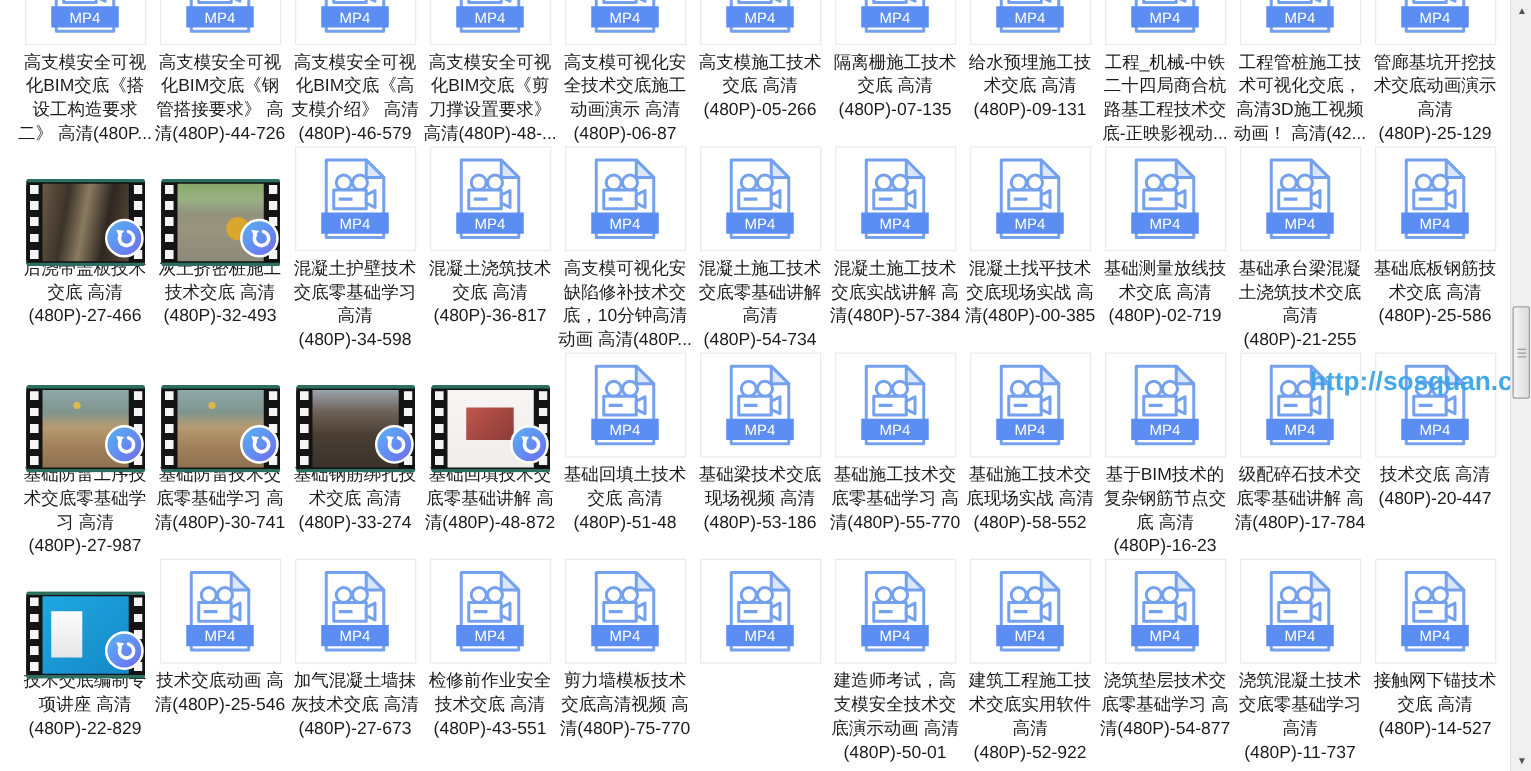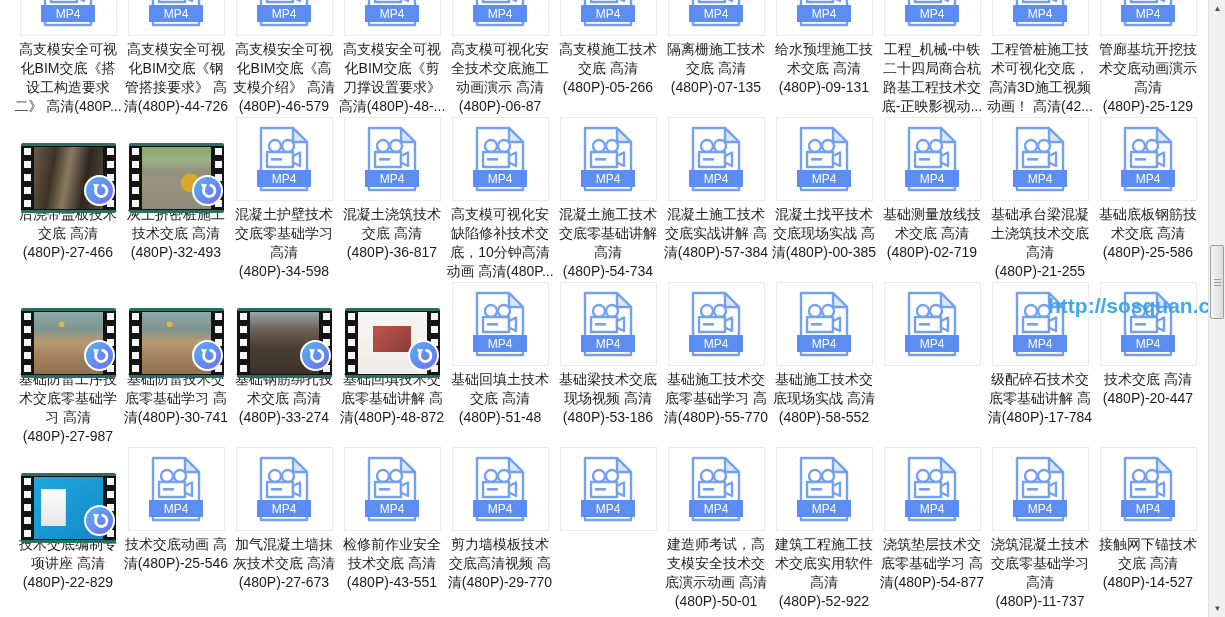--- a/index.html
+++ b/index.html
@@ -736,20 +736,26 @@
             <circle cx="20" cy="21" r="6" fill="#fff" stroke="#74a0f0" stroke-width="2.4"></circle>
             <circle cx="33" cy="21" r="6" fill="#fff" stroke="#74a0f0" stroke-width="2.4"></circle>
             <path d="M12 27 H38 V42 H12 Z" fill="#fff" stroke="#74a0f0" stroke-width="2.4" stroke-linejoin="round"></path>
             <rect x="16" y="33" width="11" height="2.6" fill="#74a0f0"></rect>
             <path d="M38 31 L45 27.5 V41 L38 37.5 Z" fill="#fff" stroke="#74a0f0" stroke-width="2.4" stroke-linejoin="round"></path>
             <rect x="2" y="45" width="54" height="17" fill="#5b8df2"></rect>
             <text x="29" y="58" text-anchor="middle" fill="#fff" font-size="12" font-family="&quot;Liberation Sans&quot;,sans-serif">MP4</text>
           </svg>
         </div>
       </div>
+      <div class="label">
+        <div class="line">基于BIM技术的</div>
+        <div class="line">复杂钢筋节点交</div>
+        <div class="line">底 高清</div>
+        <div class="line">(480P)-16-23</div>
+      </div>
     </div>
     <div class="tile">
       <div class="icon-area">
         <div class="mp4-box">
           <svg width="58" height="68" viewBox="0 0 58 68">
             <path d="M6 3 H38 L52 17 V65 H6 Z" fill="#fff" stroke="#74a0f0" stroke-width="2.4" stroke-linejoin="round"></path>
             <path d="M38 3 V17 H52 Z" fill="#dce7fb" stroke="#74a0f0" stroke-width="2.4" stroke-linejoin="round"></path>
             <circle cx="20" cy="21" r="6" fill="#fff" stroke="#74a0f0" stroke-width="2.4"></circle>
             <circle cx="33" cy="21" r="6" fill="#fff" stroke="#74a0f0" stroke-width="2.4"></circle>
             <path d="M12 27 H38 V42 H12 Z" fill="#fff" stroke="#74a0f0" stroke-width="2.4" stroke-linejoin="round"></path>
@@ -884,21 +890,21 @@
             <rect x="16" y="33" width="11" height="2.6" fill="#74a0f0"></rect>
             <path d="M38 31 L45 27.5 V41 L38 37.5 Z" fill="#fff" stroke="#74a0f0" stroke-width="2.4" stroke-linejoin="round"></path>
             <rect x="2" y="45" width="54" height="17" fill="#5b8df2"></rect>
             <text x="29" y="58" text-anchor="middle" fill="#fff" font-size="12" font-family="&quot;Liberation Sans&quot;,sans-serif">MP4</text>
           </svg>
         </div>
       </div>
       <div class="label">
         <div class="line">剪力墙模板技术</div>
         <div class="line">交底高清视频 高</div>
-        <div class="line">清(480P)-29-770</div>
+        <div class="line">清(480P)-75-770</div>
       </div>
     </div>
     <div class="tile">
       <div class="icon-area">
         <div class="mp4-box">
           <svg width="58" height="68" viewBox="0 0 58 68">
             <path d="M6 3 H38 L52 17 V65 H6 Z" fill="#fff" stroke="#74a0f0" stroke-width="2.4" stroke-linejoin="round"></path>
             <path d="M38 3 V17 H52 Z" fill="#dce7fb" stroke="#74a0f0" stroke-width="2.4" stroke-linejoin="round"></path>
             <circle cx="20" cy="21" r="6" fill="#fff" stroke="#74a0f0" stroke-width="2.4"></circle>
             <circle cx="33" cy="21" r="6" fill="#fff" stroke="#74a0f0" stroke-width="2.4"></circle>

